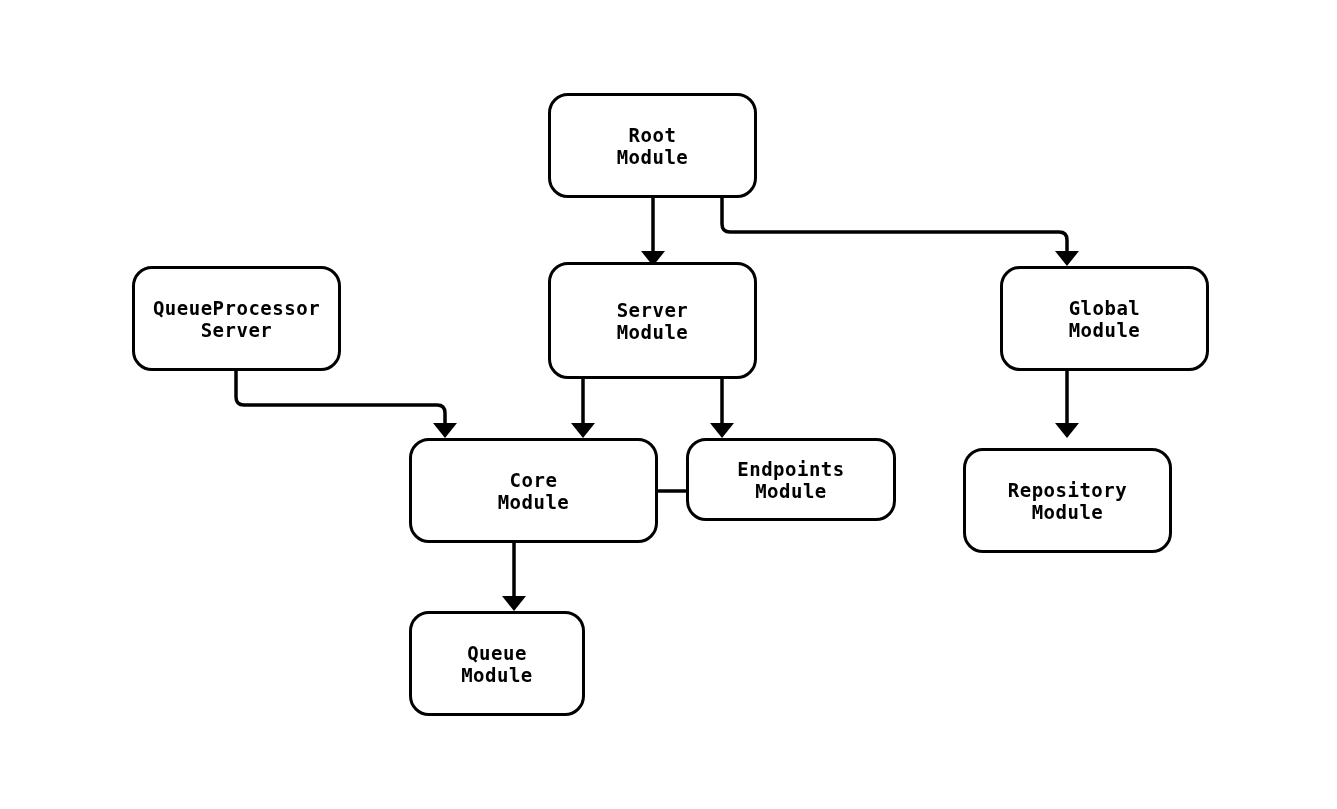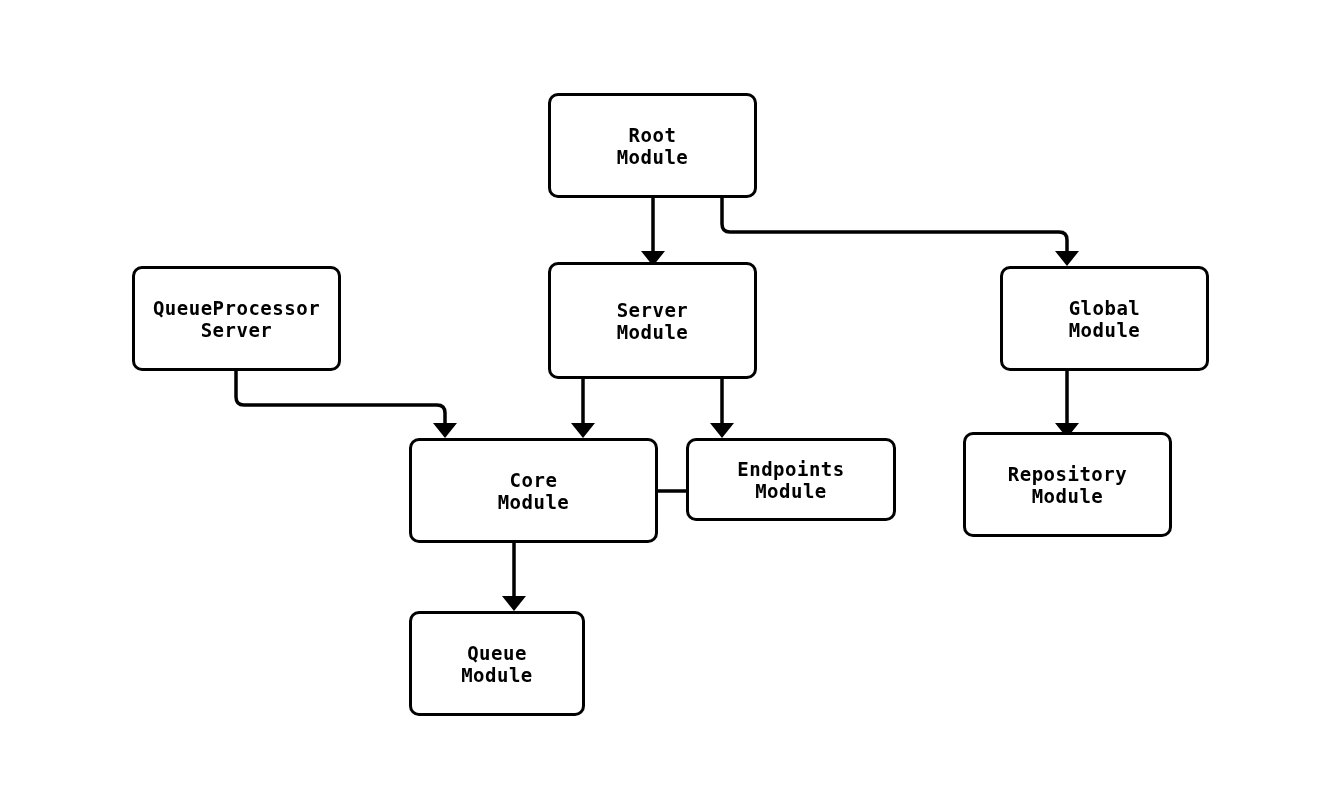--- a/index.html
+++ b/index.html
@@ -34,42 +34,42 @@
   }
   .edge-head {
     fill: #000000;
     stroke: none;
   }
   .node {
     position: absolute;
     box-sizing: border-box;
     background: #ffffff;
     border: 3.5px solid #000000;
-    border-radius: 10px;
+    border-radius: 20px;
     display: flex;
     align-items: center;
     justify-content: center;
     text-align: center;
   }
   .node-label {
     white-space: pre-line;
     font-weight: bold;
     font-size: 19px;
     line-height: 22px;
     color: #000000;
     letter-spacing: 0.5px;
   }
   
   .n-root           { left: 548px; top:  93px; width: 209px; height: 105px; }
   .n-server         { left: 548px; top: 262px; width: 209px; height: 117px; }
   .n-global         { left: 1000px; top: 266px; width: 209px; height: 105px; }
   .n-queueprocessor { left: 132px; top: 266px; width: 209px; height: 105px; }
   .n-core           { left: 409px; top: 438px; width: 249px; height: 105px; }
   .n-endpoints      { left: 686px; top: 438px; width: 210px; height: 83px; }
-  .n-repository     { left: 963px; top: 432px; width: 209px; height: 105px; }
+  .n-repository     { left: 963px; top: 448px; width: 209px; height: 105px; }
   .n-queue          { left: 409px; top: 611px; width: 176px; height: 105px; }
 </style>
 </head>
 <body>
 
 <div class="canvas">
 
   <svg class="edges-layer" viewBox="0 0 1337 809" aria-hidden="true">
 
     <g>

